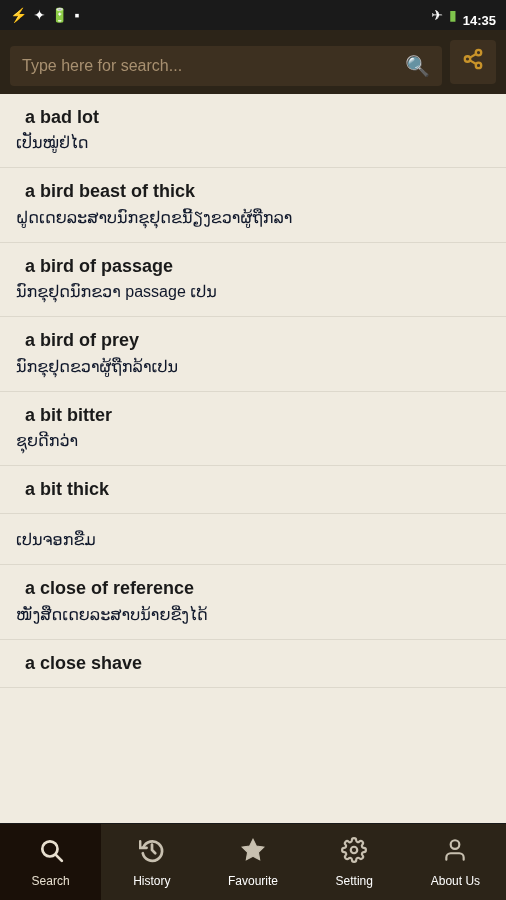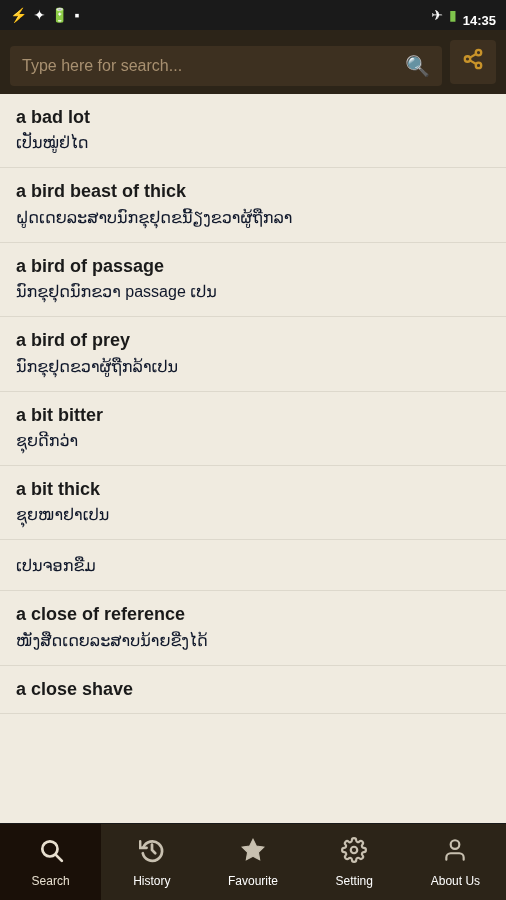--- a/index.html
+++ b/index.html
@@ -90,20 +90,21 @@
     }
     .dict-entry {
       padding: 12px 16px;
       border-bottom: 1px solid #ddd8cc;
     }
     .dict-entry-en {
       font-size: 18px;
       font-weight: bold;
       color: #1a1a1a;
       line-height: 1.3;
+      margin-left: 9px;
     }
     .dict-entry-lo {
       font-size: 16px;
       color: #0f172a;
       line-height: 1.5;
       margin-top: 2px;
     }
 
     
     #bottom-nav {
@@ -203,21 +204,20 @@
     <div class="dict-entry">
       <div class="dict-entry-en">a bird of prey</div>
       <div class="dict-entry-lo">ນົກຂຸຢຸດຂວາຜູ້ຖືກລ້າເປນ</div>
     </div>
     <div class="dict-entry">
       <div class="dict-entry-en">a bit bitter</div>
       <div class="dict-entry-lo">ຊຸຍດີກວ່າ</div>
     </div>
     <div class="dict-entry">
       <div class="dict-entry-en">a bit thick</div>
-      <div class="dict-entry-lo">ຊຸຍໜາຢາເປນ</div>
     </div>
     <div class="dict-entry">
       <div class="dict-entry-lo">ເປນຈອກຂືມ</div>
     </div>
     <div class="dict-entry">
       <div class="dict-entry-en">a close of reference</div>
       <div class="dict-entry-lo">ໜັງສືດເດຍລະສາບນ້າຍຂີ່ງໄດ້</div>
     </div>
     <div class="dict-entry">
       <div class="dict-entry-en">a close shave</div>

